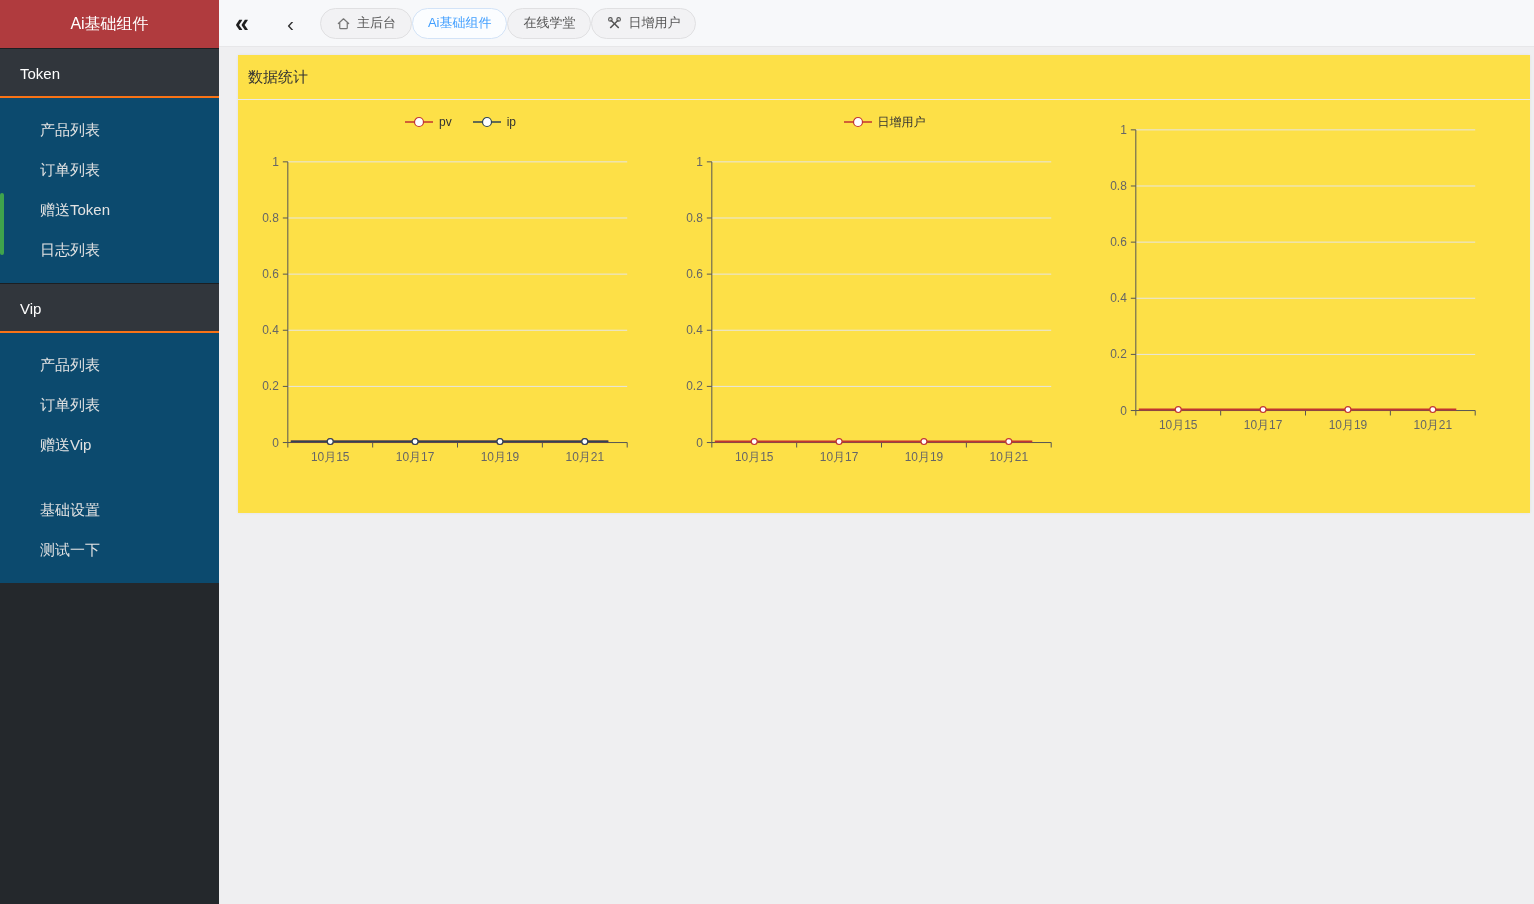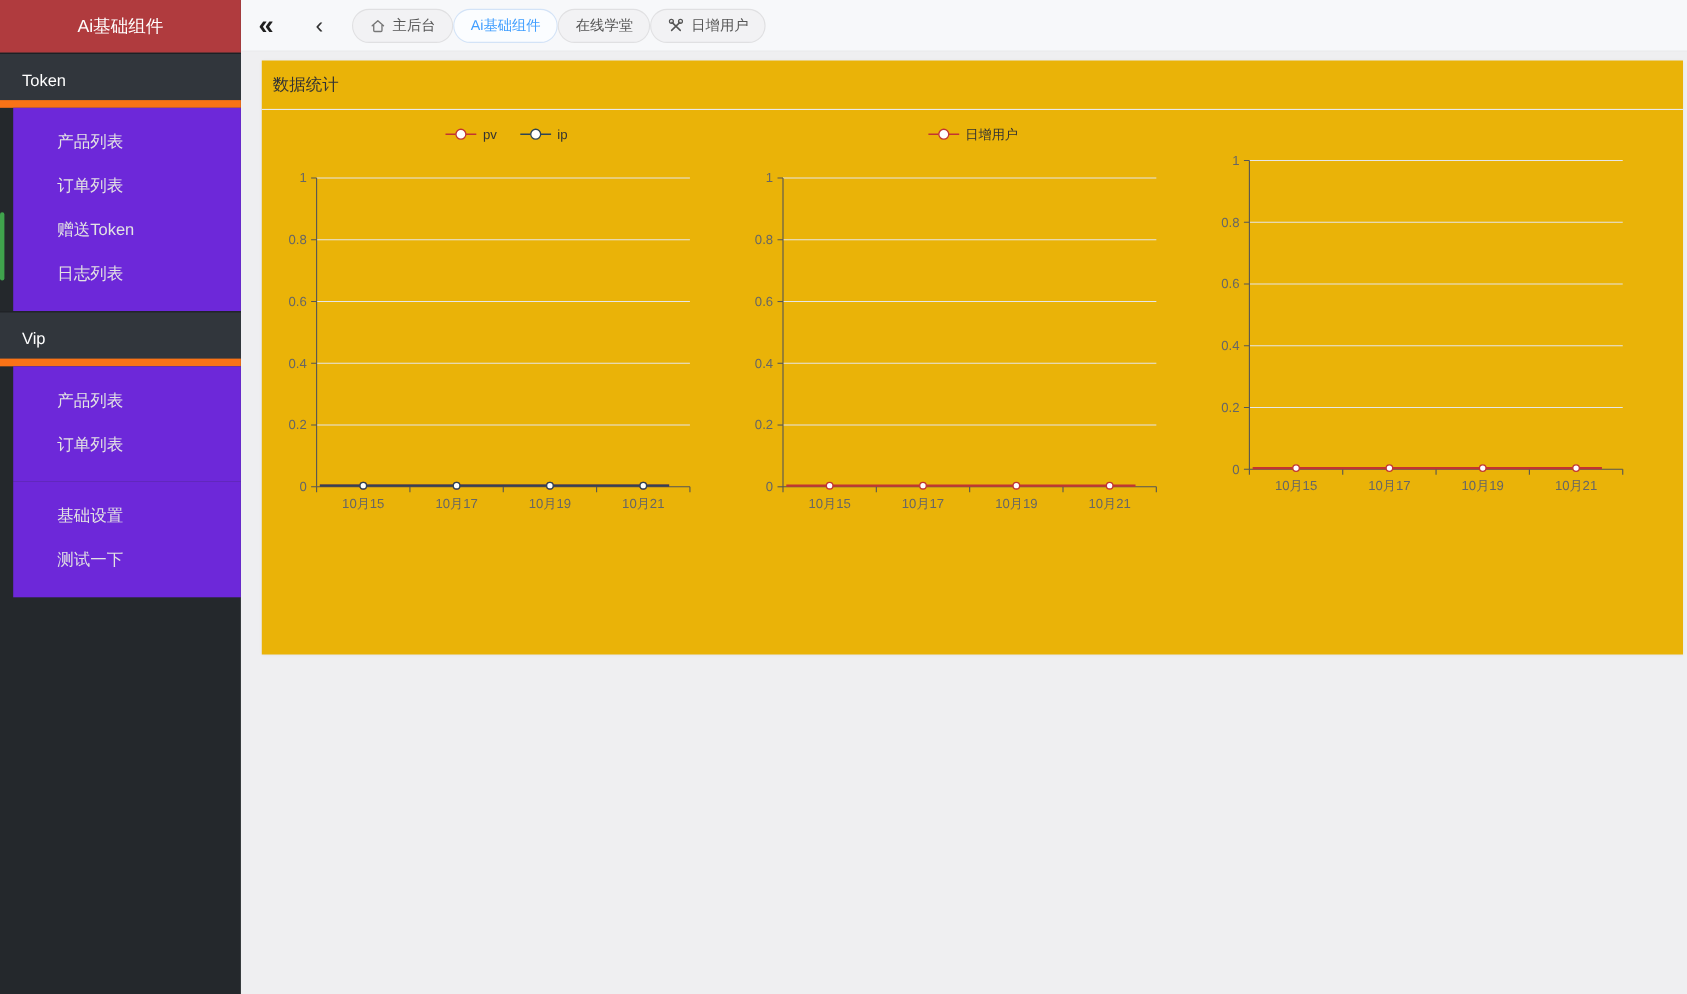--- a/index.html
+++ b/index.html
@@ -4,46 +4,46 @@
 <style>
   * { margin:0; padding:0; box-sizing:border-box; }
   html,body { width:1534px; height:904px; overflow:hidden; }
   body { font-family:"Liberation Sans", sans-serif; display:flex; background:#efeff1; }
 
   
   .sidebar { width:219px; flex-shrink:0; background:#24282c; position:relative; height:904px; }
   .sidebar-header { height:48px; background:var(--brand-red,#b03b3e); color:#fff;
     display:flex; align-items:center; justify-content:center; font-size:16px; }
   .sec-header { height:50px; line-height:50px; padding-left:20px; background:#31363c;
-    color:#ffffff; font-size:15px; cursor:pointer; border-bottom:7px solid #f97316; border-top:1px solid #1c1f22; }
-  .sec-items { list-style:none; padding:12px 0 13px; background:#6d28d9;margin-left:12px; }
+    color:#ffffff; font-size:15px; cursor:pointer; border-bottom:2px solid #f97316; border-top:1px solid #1c1f22; }
+  .sec-items { list-style:none; padding:12px 0 13px; background:#0c4a6e; }
   .sec-items li { height:40px; line-height:40px; padding-left:40px; font-size:15px;
     color:#e3e3e3; cursor:pointer; }
   .scroll-thumb { position:absolute; left:0; top:193px; width:4px; height:62px;
     background:var(--scrollbar-green,#3fa34c); border-radius:2px; }
 
   
   .right { flex:1; display:flex; flex-direction:column; min-width:0; }
   .navbar { height:47px; background:#f7f8fa; border-bottom:1px solid #e7e7e9;
     display:flex; align-items:center; padding-left:16px; flex-shrink:0; }
   .nav-collapse { font-size:25px; font-weight:700; color:#1f1f1f; cursor:pointer; line-height:1; }
   .nav-back { font-size:21px; color:#333; cursor:pointer; margin-left:38px; line-height:1; }
   #navbar-tabs { display:flex; margin-left:26px; }
   .tab { height:31px; border-radius:16px; border:1px solid #e0e0e2; background:#f2f2f4;
     color:#555; font-size:13px; display:inline-flex; align-items:center; gap:6px;
     padding:0 15px; cursor:pointer; font-family:inherit; }
   .tab.active { color:var(--active-tab-blue,#409eff); border-color:#d3e3f7; background:#fbfdff; }
   .tab .t-icon { display:inline-flex; align-items:center; }
 
   
   .content { flex:1; background:#efeff1; padding:8px 4px 0 19px; overflow:hidden; }
-  .card { background:#eab308; height:540px; box-shadow:0 0 3px rgba(0,0,0,.06); }
+  .card { background:#fde047; height:458px; box-shadow:0 0 3px rgba(0,0,0,.06); }
   .card-title { font-size:15px; font-weight:500; color:#333; padding:13px 10px 12px; }
   .divider { height:1px; background:#e9e9e9; }
-  .charts { display:flex; padding:0 10px;align-items:center; }
+  .charts { display:flex; padding:0 10px; }
   .chart { flex:1; min-width:0; }
   .legend { display:flex; justify-content:center; align-items:center; gap:20px;
     margin:12px 0 0; height:20px; }
   .legend-item { display:inline-flex; align-items:center; gap:5px; font-size:12px;
     color:#333; cursor:pointer; }
   .chart-canvas svg { width:100%; height:auto; display:block; }
   .chart-canvas text { font-family:"Liberation Sans", sans-serif; font-size:12px; fill:#666; }
 </style>
 </head>
 <body>
@@ -55,20 +55,21 @@
       <ul class="sec-items">
         <li>产品列表</li>
         <li>订单列表</li>
         <li>赠送Token</li>
         <li>日志列表</li>
       </ul>
       <div class="sec-header">Vip</div>
       <ul class="sec-items">
         <li>产品列表</li>
         <li>订单列表</li>
+        <li>赠送Vip</li>
       </ul>
       <ul class="sec-items">
         <li>基础设置</li>
         <li>测试一下</li>
       </ul>
     </nav>
   <div class="scroll-thumb"></div>
 </aside>
 
 <div class="right">

